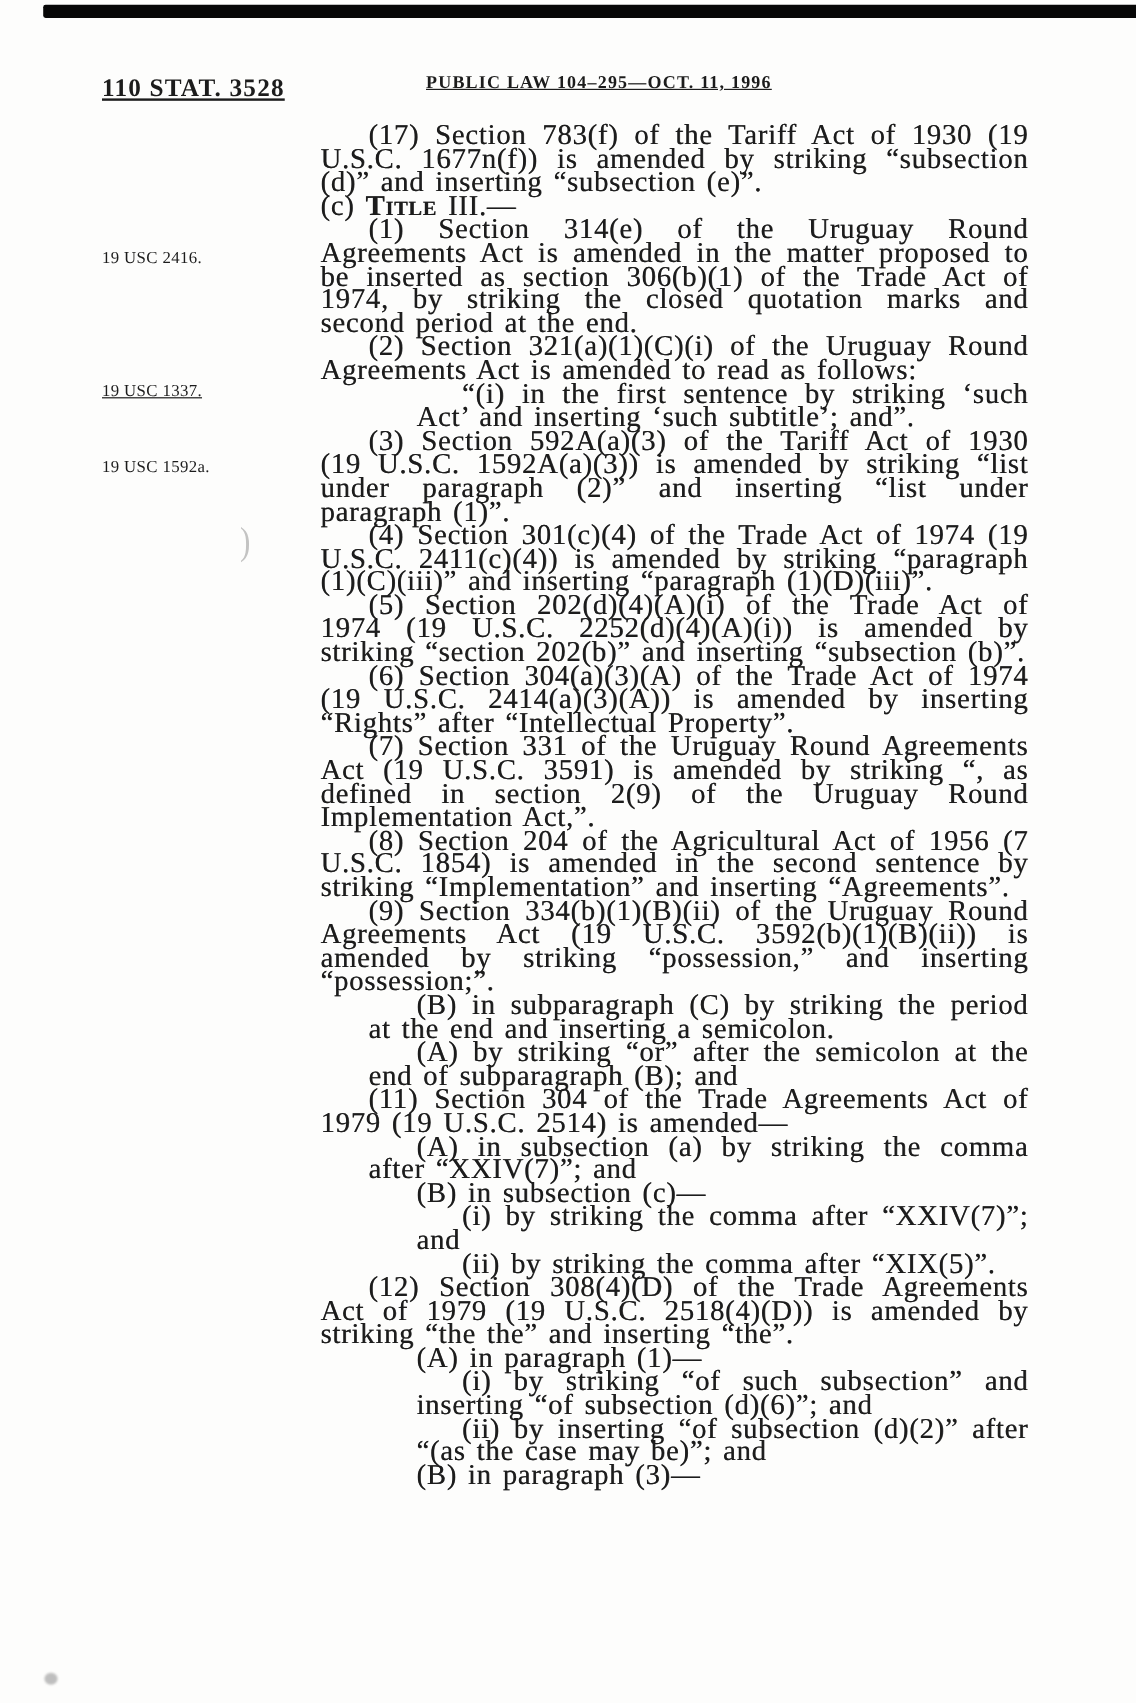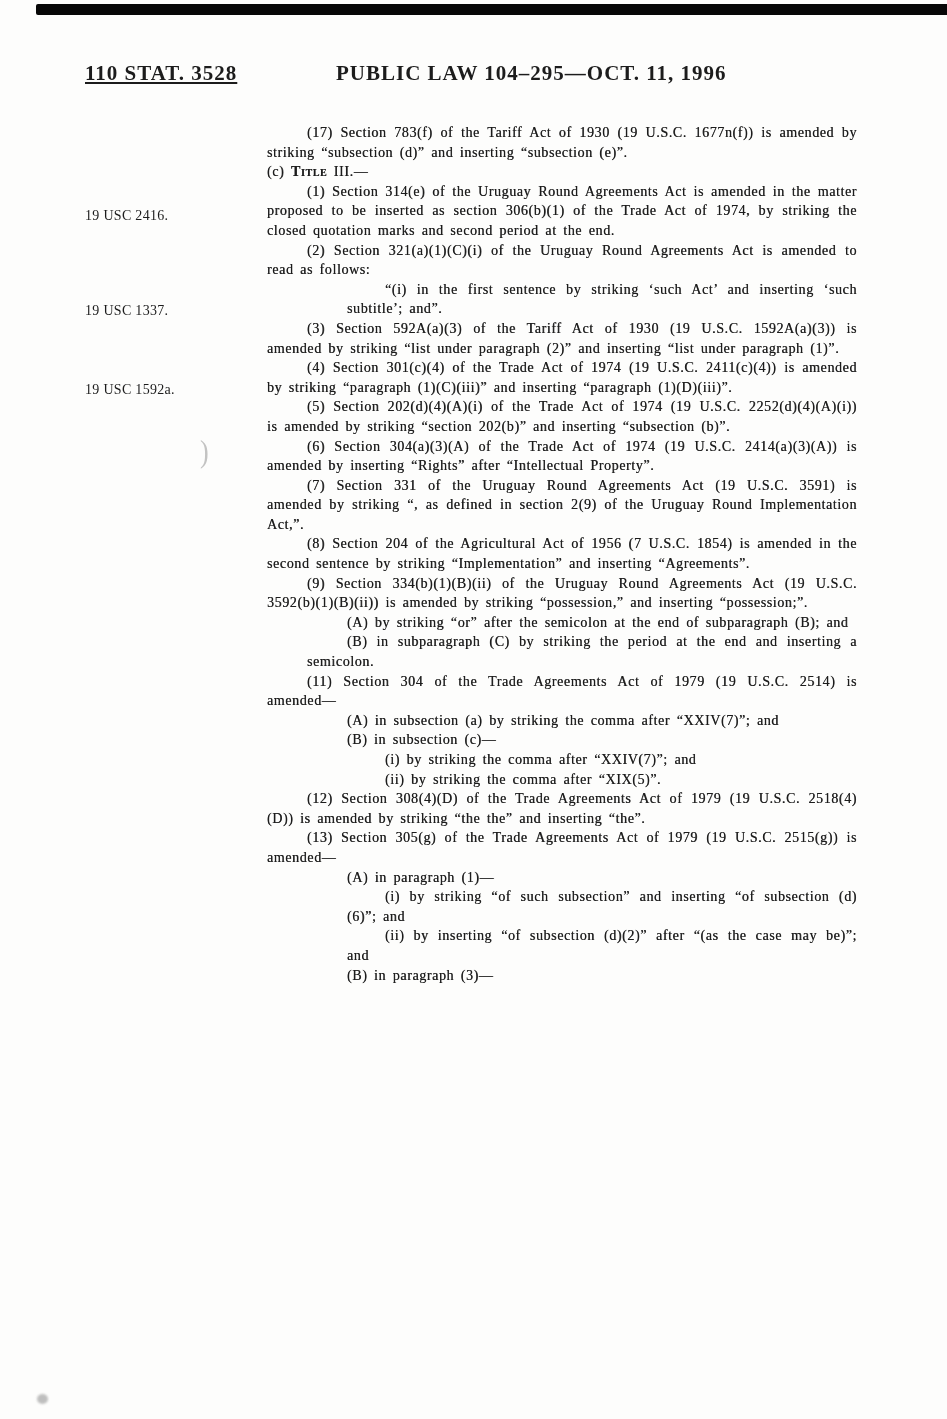--- a/index.html
+++ b/index.html
@@ -31,41 +31,42 @@
   }
 
   
   .header-stat {
     position: absolute; left: 85px; top: 61px;
     font-size: 21px; font-weight: bold; letter-spacing: 1px;
     white-space: nowrap;
     text-decoration: underline;
   }
   .header-law {
-    position: absolute; left: 336px; top: 61px;
-    font-size: 21px; font-weight: bold; letter-spacing: 1px;
+    position: absolute; left: 355px; top: 61px;
+    font-size: 15px; font-weight: bold; letter-spacing: 1px;
     white-space: nowrap;
+    text-decoration: underline;
   }
 
   
   .margin-note {
     position: absolute; left: 85px;
     font-size: 14px; letter-spacing: 0.3px;
     white-space: nowrap;
     margin-top: 15px;
   }
   .mn1 { top: 193px; }
-  .mn2 { top: 288px; }
+  .mn2 { top: 304px; text-decoration: underline; }
   .mn3 { top: 367px; }
 
   
   .body-col {
-    position: absolute; left: 267px; top: 123px;
+    position: absolute; left: 267px; top: 104px;
     width: 590px;
-    font-size: 14px; line-height: 19.6px;
+    font-size: 24px; line-height: 19.6px;
     text-align: justify;
     letter-spacing: 0.6px; word-spacing: 2.5px;
     text-shadow: 0.3px 0 0 rgba(25,25,25,0.75);
   }
   .body-col p { margin: 0; padding: 0; }
   .p0 { text-indent: 0; }
   .p1 { text-indent: 40px; }
   .p2 { margin-left: 40px !important; text-indent: 40px; }
   .p3 { margin-left: 80px !important; text-indent: 38px; }
   .sc { font-variant: small-caps; font-weight: bold; }
@@ -90,26 +91,25 @@
   <p class="p1">(1) Section 314(e) of the Uruguay Round Agreements Act is amended in the matter proposed to be inserted as section 306(b)(1) of the Trade Act of 1974, by striking the closed quotation marks and second period at the end.</p>
   <p class="p1">(2) Section 321(a)(1)(C)(i) of the Uruguay Round Agree­ments Act is amended to read as follows:</p>
   <p class="p3">“(i) in the first sentence by striking ‘such Act’ and inserting ‘such subtitle’; and”.</p>
   <p class="p1">(3) Section 592A(a)(3) of the Tariff Act of 1930 (19 U.S.C. 1592A(a)(3)) is amended by striking “list under paragraph (2)” and inserting “list under paragraph (1)”.</p>
   <p class="p1">(4) Section 301(c)(4) of the Trade Act of 1974 (19 U.S.C. 2411(c)(4)) is amended by striking “paragraph (1)(C)(iii)” and inserting “paragraph (1)(D)(iii)”.</p>
   <p class="p1">(5) Section 202(d)(4)(A)(i) of the Trade Act of 1974 (19 U.S.C. 2252(d)(4)(A)(i)) is amended by striking “section 202(b)” and inserting “subsection (b)”.</p>
   <p class="p1">(6) Section 304(a)(3)(A) of the Trade Act of 1974 (19 U.S.C. 2414(a)(3)(A)) is amended by inserting “Rights” after “Intellec­tual Property”.</p>
   <p class="p1">(7) Section 331 of the Uruguay Round Agreements Act (19 U.S.C. 3591) is amended by striking “, as defined in section 2(9) of the Uruguay Round Implementation Act,”.</p>
   <p class="p1">(8) Section 204 of the Agricultural Act of 1956 (7 U.S.C. 1854) is amended in the second sentence by striking “Implementation” and inserting “Agreements”.</p>
   <p class="p1">(9) Section 334(b)(1)(B)(ii) of the Uruguay Round Agree­ments Act (19 U.S.C. 3592(b)(1)(B)(ii)) is amended by striking “possession,” and inserting “possession;”.</p>
+  <p class="p2">(B) in subparagraph (C) by striking the period at the end and inserting a semicolon.</p>
   <p class="p2">(A) by striking “or” after the semicolon at the end of subparagraph (B); and</p>
-  <p class="p2">(B) in subparagraph (C) by striking the period at the end and inserting a semicolon.</p>
   <p class="p1">(11) Section 304 of the Trade Agreements Act of 1979 (19 U.S.C. 2514) is amended—</p>
   <p class="p2">(A) in subsection (a) by striking the comma after “XXIV(7)”; and</p>
   <p class="p2">(B) in subsection (c)—</p>
   <p class="p3">(i) by striking the comma after “XXIV(7)”; and</p>
   <p class="p3">(ii) by striking the comma after “XIX(5)”.</p>
   <p class="p1">(12) Section 308(4)(D) of the Trade Agreements Act of 1979 (19 U.S.C. 2518(4)(D)) is amended by striking “the the” and inserting “the”.</p>
-  <p class="p1">(13) Section 305(g) of the Trade Agreements Act of 1979 (19 U.S.C. 2515(g)) is amended—</p>
   <p class="p2">(A) in paragraph (1)—</p>
   <p class="p3">(i) by striking “of such subsection” and inserting “of subsection (d)(6)”; and</p>
   <p class="p3">(ii) by inserting “of subsection (d)(2)” after “(as the case may be)”; and</p>
   <p class="p2">(B) in paragraph (3)—</p>
 </div>
 
 </body></html>

